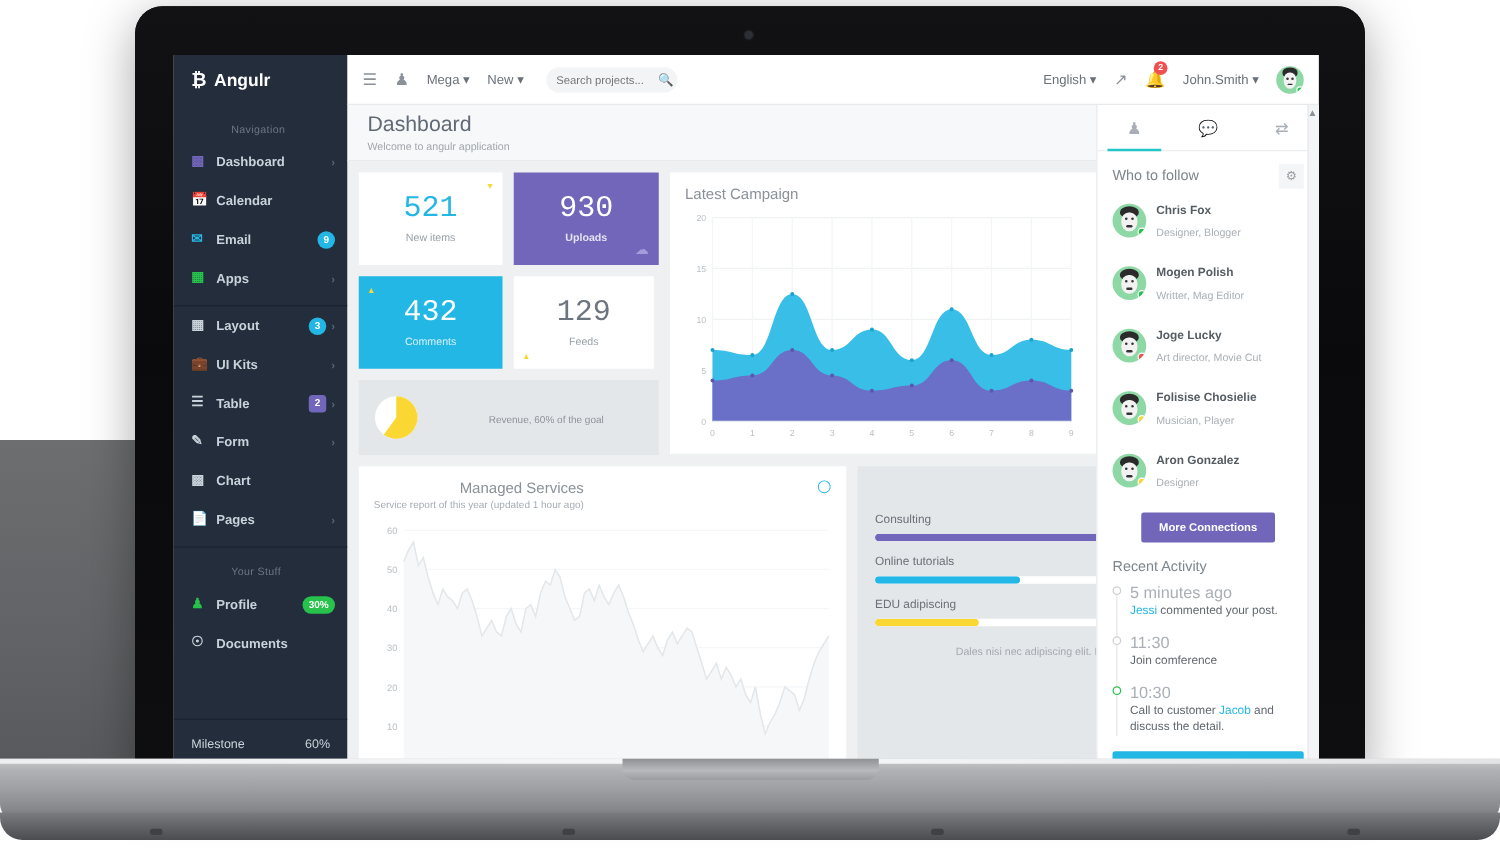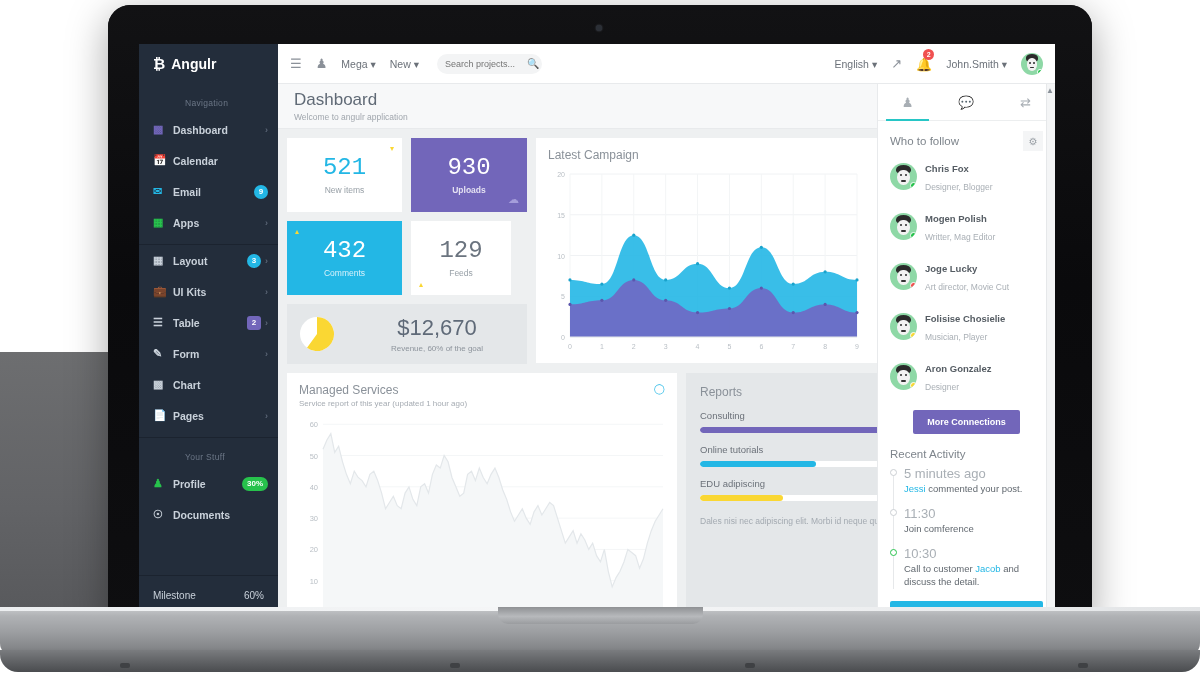--- a/index.html
+++ b/index.html
@@ -442,35 +442,34 @@
               <span class="cap" style="color:#e4e1f2;font-weight:bold">Uploads</span>
               <span class="corner" style="bottom:6px;right:8px;color:#a59ddb;font-size:11px">☁</span>
             </div>
           </div>
           <div class="row" style="margin-top:9px;">
             <div class="card tile" style="width:115px;background:#23b7e5">
               <span class="corner" style="top:6px;left:8px;color:#fad733">▴</span>
               <span class="num" style="color:#fff">432</span>
               <span class="cap" style="color:#d6f1fb">Comments</span>
             </div>
-            <div class="card tile" style="width:100px;background:#fff">
+            <div class="card tile" style="width:112px;background:#fff">
               <span class="num" style="color:#6b747f">129</span>
               <span class="cap" style="color:#98a0a7">Feeds</span>
               <span class="corner" style="bottom:6px;left:8px;color:#fad733">▴</span>
             </div>
           </div>
           <div class="revenue-card" style="margin-top:9px;width:240px;">
             <div class="rev-left">
               <svg width="38" height="38" viewBox="0 0 38 38">
                 <circle cx="19" cy="19" r="17" fill="#ffffff"></circle>
                 <path id="donutSlice" fill="#fad733" d="M 19 19 L 19 2 A 17 17 0 1 1 9.007650711027958 32.7532889043741 Z"></path>
               </svg>
             </div>
             <div class="rev-right">
-              <div class="rev-num">$12,670</div>
               <div class="rev-cap">Revenue, 60% of the goal</div>
             </div>
           </div>
         </div>
 
         <div class="card" style="flex:1;height:225px;padding:10px 12px;">
           <div style="display:flex;align-items:center;justify-content:space-between;">
             <span class="panel-title">Latest Campaign</span>
             <span class="toggle">
                 <i></i>
@@ -539,21 +538,21 @@
               </div>
               <div style="display:flex;align-items:center;gap:5px;">
                 <span style="width:8px;height:8px;border-radius:50%;background:#6f69c4;display:inline-block"></span>
                 <span style="font-size:8px;color:#b7bcc2">Mag</span>
               </div>
             </div>
           </div>
         </div>
       </div>
 
-      <div class="row" style="margin-top:9px;">
+      <div class="row" style="margin-top:9px;text-align:right;">
         <div class="card" style="width:390px;height:250px;padding:10px 12px;">
           <div style="display:flex;align-items:flex-start;justify-content:space-between;">
             <div>
               <div class="panel-title">Managed Services</div>
               <div class="panel-sub">Service report of this year (updated 1 hour ago)</div>
             </div>
             <span style="color:#23b7e5;font-size:10px;">◯</span>
           </div>
           <svg id="servicesChart" width="366" height="200" viewBox="0 0 366 200" style="margin-top:6px;">
               <line x1="24" y1="166.70967741935485" x2="364" y2="166.70967741935485" stroke="#f4f6f7" stroke-width="1"></line>

